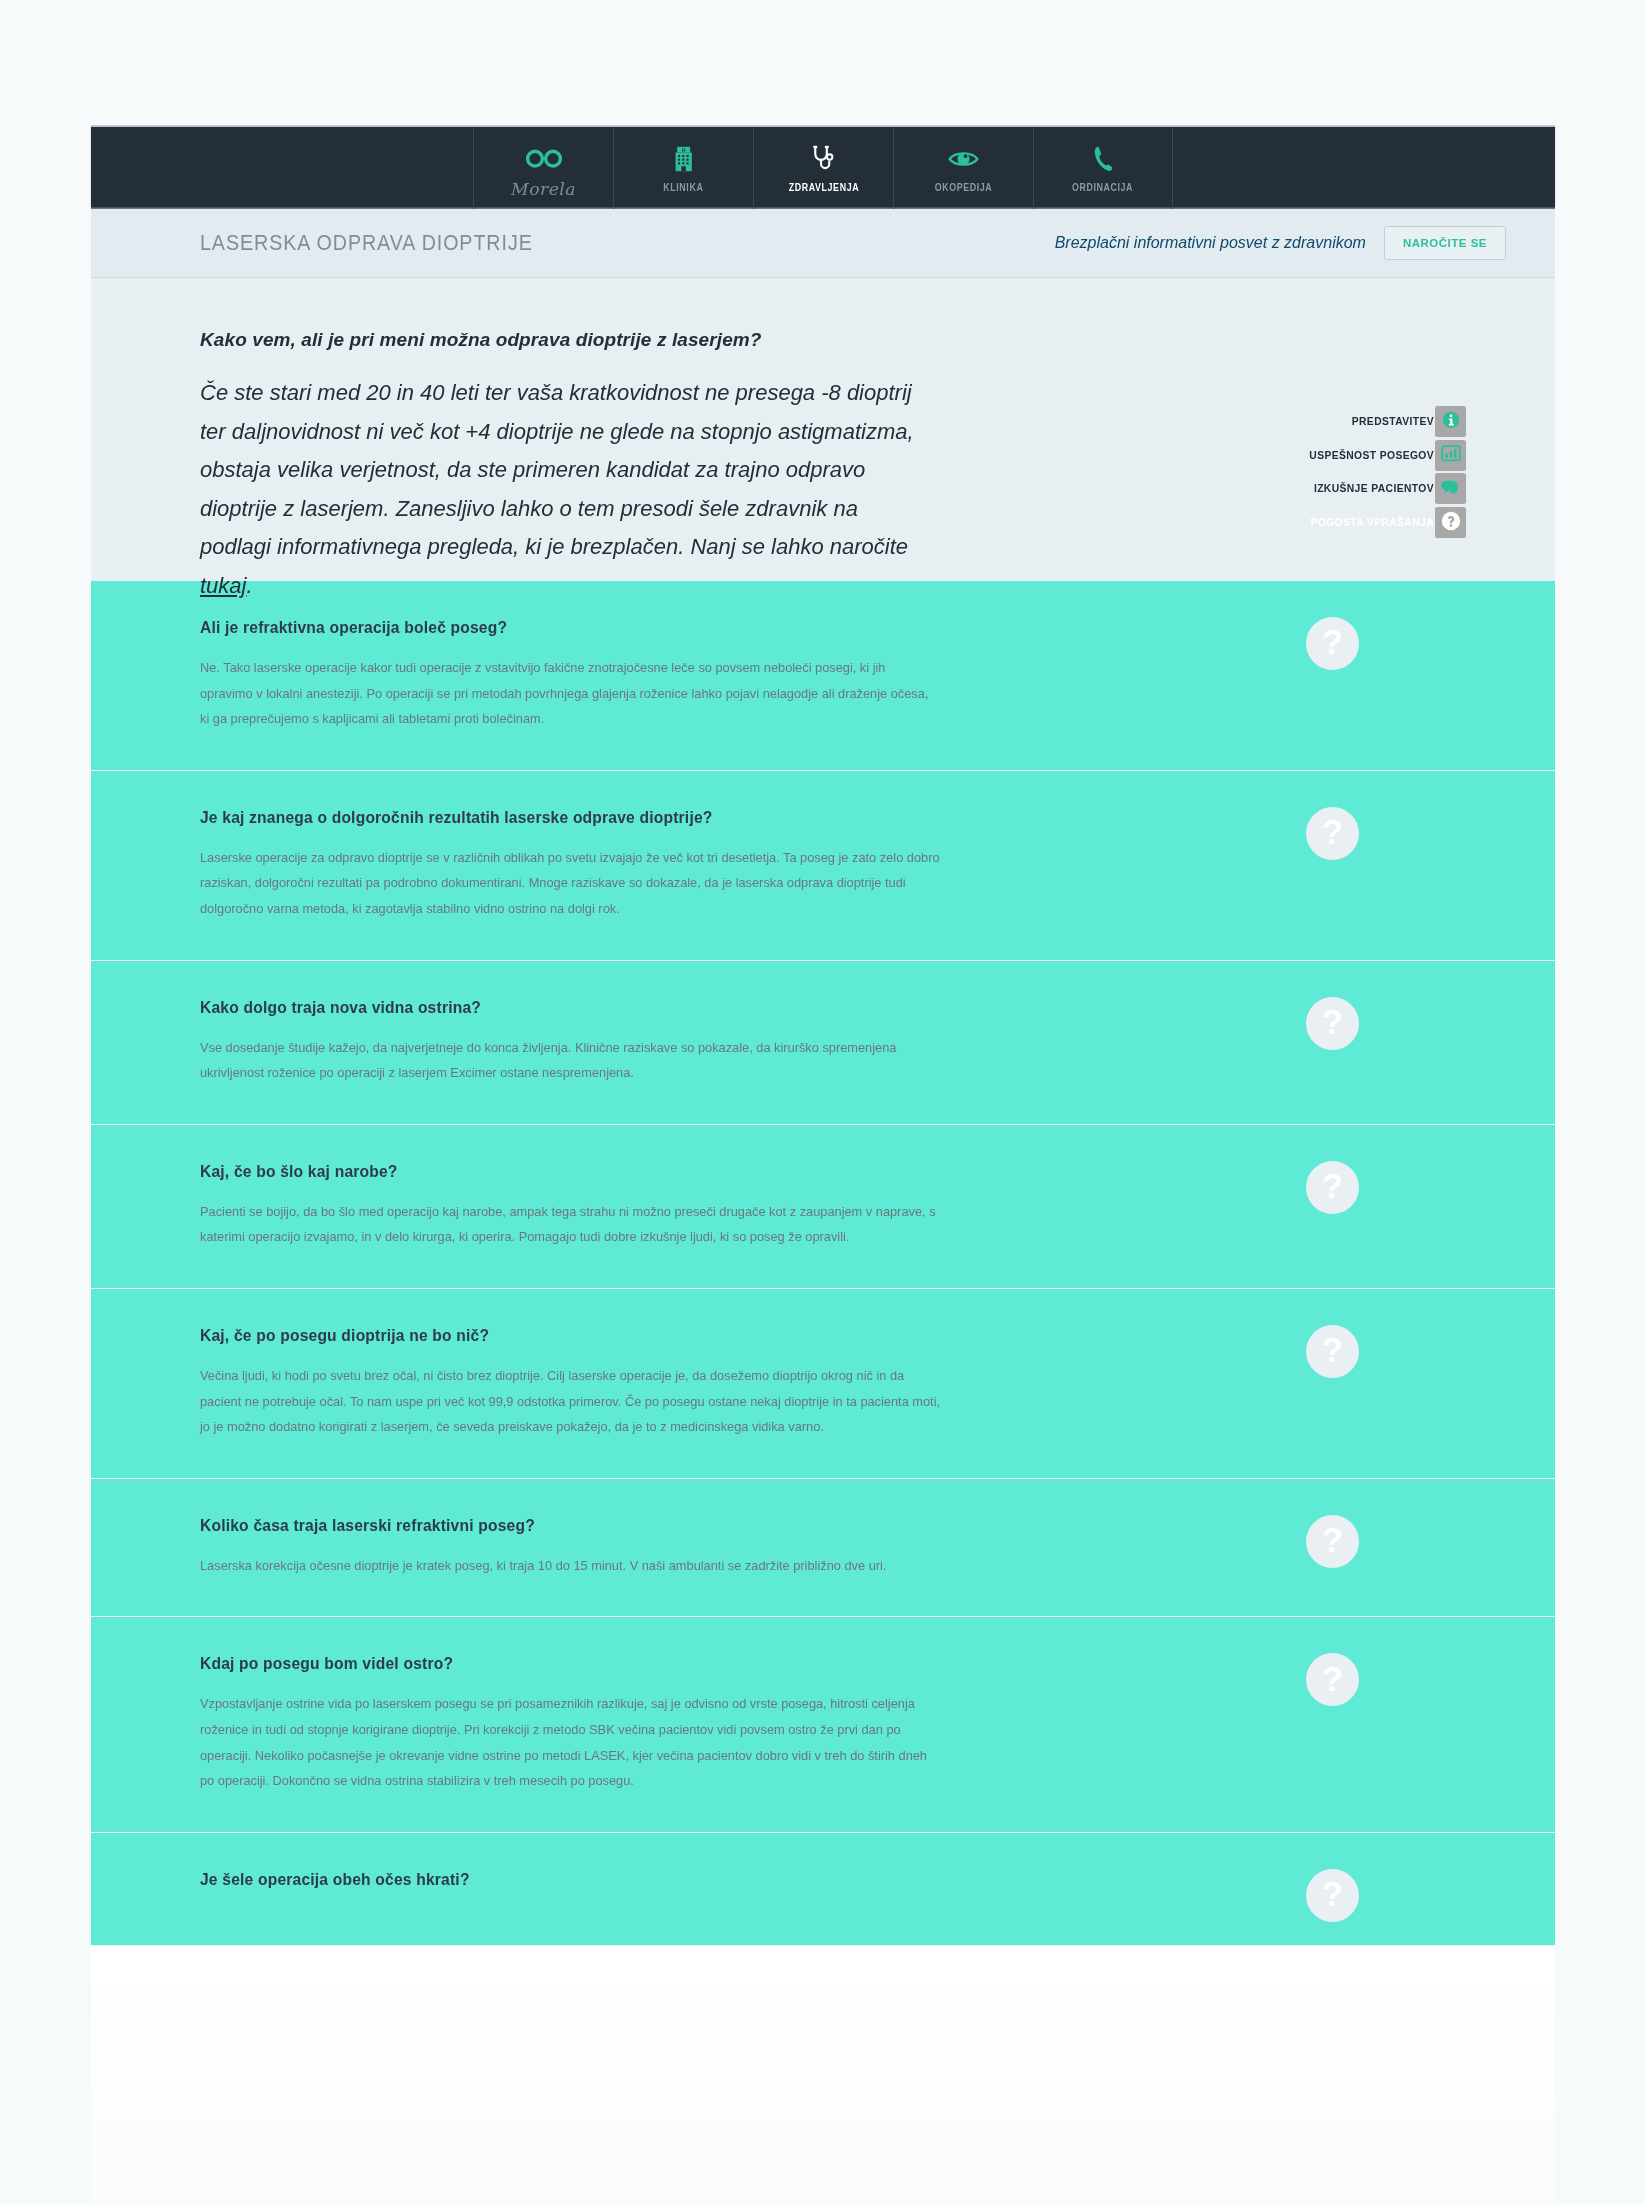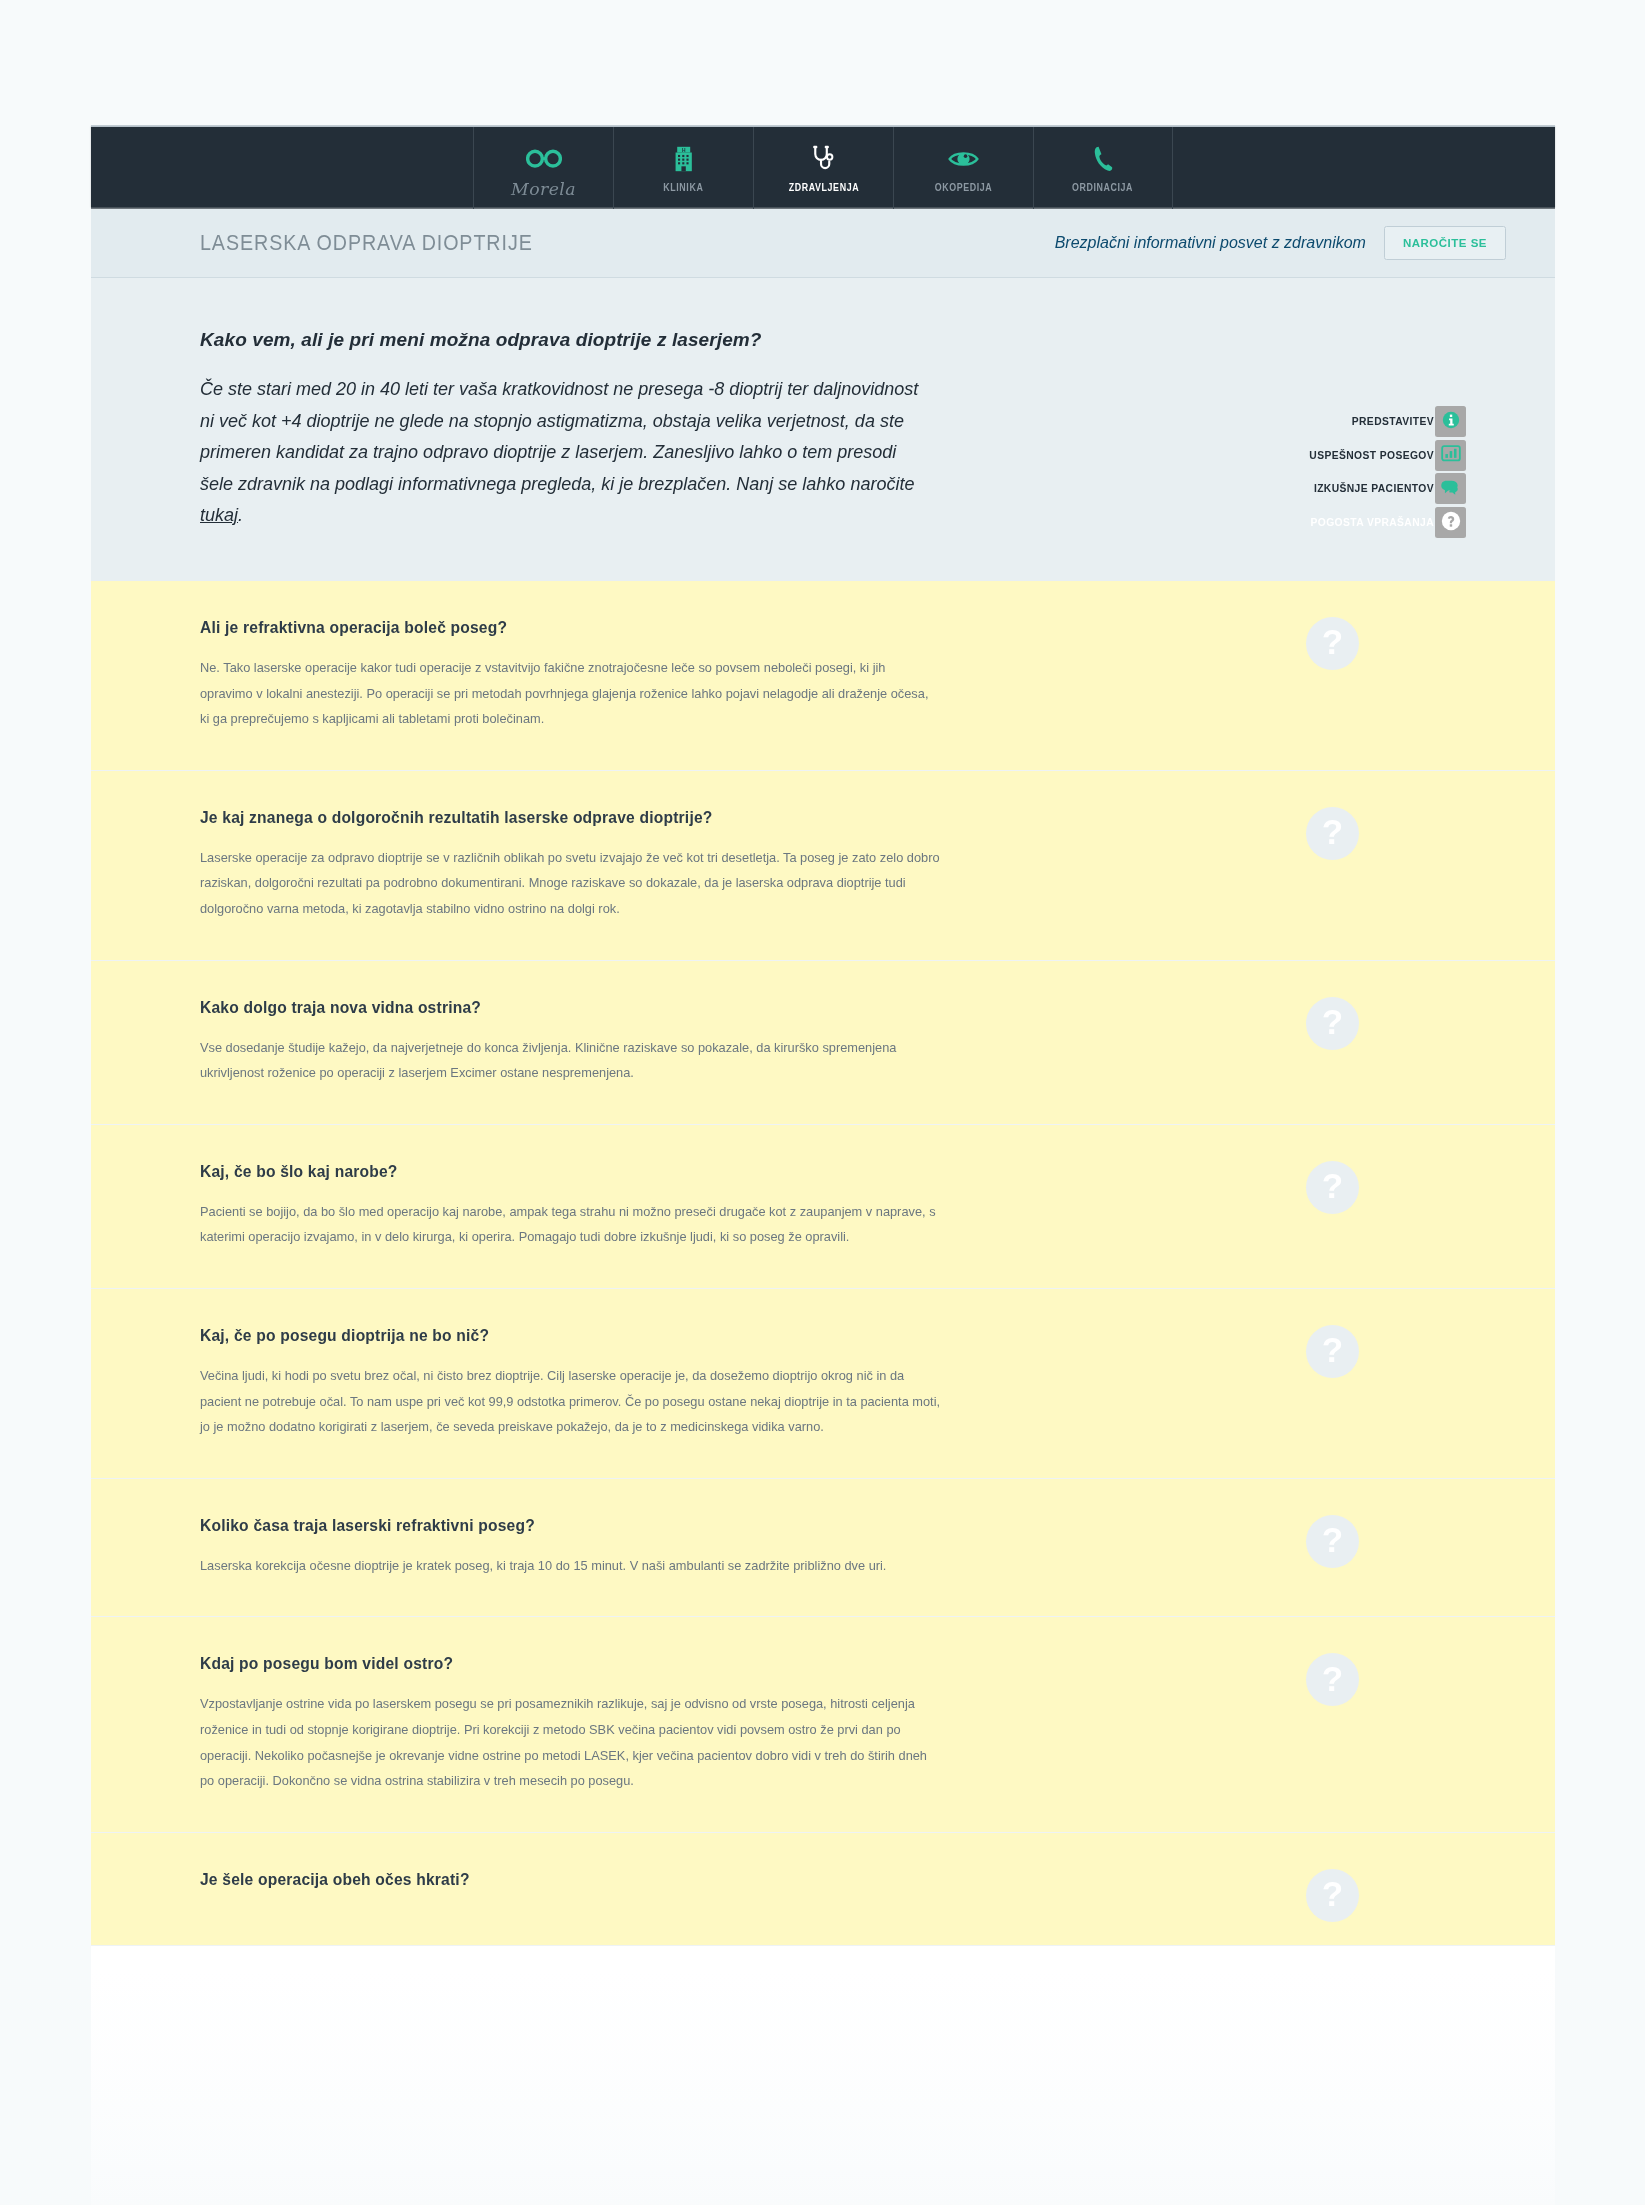--- a/index.html
+++ b/index.html
@@ -128,21 +128,21 @@
   .intro-h{
     font-size:19px;
     font-weight:bold;
     font-style:italic;
     color:#232e38;
     font-family:"Liberation Sans Narrow","Liberation Sans",sans-serif;
     letter-spacing:0.1px;
     margin-bottom:23px;
   }
   .intro-p{
-    font-size:18px;
+    font-size:22px;
     font-style:italic;
     color:#232e38;
     line-height:1.75;
     font-family:"Liberation Sans Narrow","Liberation Sans",sans-serif;
   }
   .intro-p a{ color:#232e38; text-decoration:underline; }
 
   
   .rail{
     position:absolute;
@@ -166,21 +166,21 @@
   .rail-row.active .rail-label{ color:#ffffff; }
   .rail-box{
     width:31px; height:31px;
     background:#a8a8a8;
     border-radius:2.5px;
     display:flex; align-items:center; justify-content:center;
     flex:0 0 auto;
   }
 
   
-  .faq-list{ background:#fef9c3; }
+  .faq-list{ background:#5eead4; }
   .faq-item{
     position:relative;
     padding:38px 0 38px 109px;
     border-bottom:0.8px solid #eef3f5;
   }
   .faq-q{
     font-size:15.6px;
     color:#2e3c48;
     font-family:"Liberation Sans Narrow","Liberation Sans",sans-serif;
     letter-spacing:0.2px;

